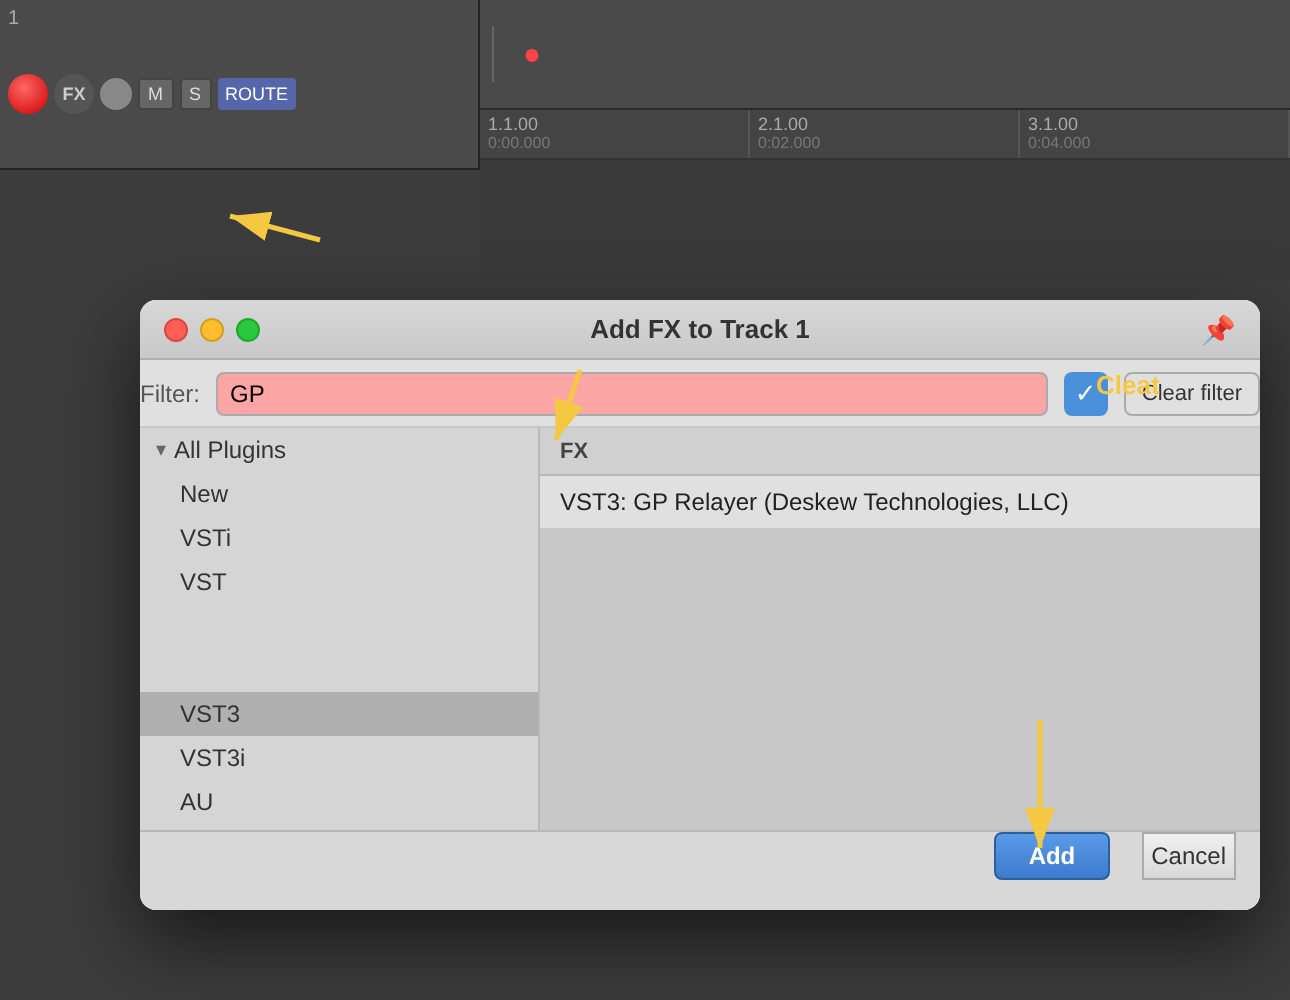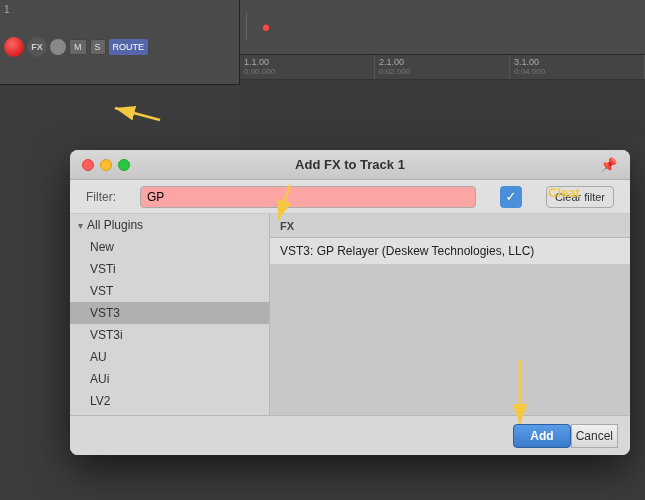--- a/index.html
+++ b/index.html
@@ -202,22 +202,22 @@
       color: #888;
       font-size: 14px;
     }
 
     
     .filter-row {
       height: 34px;
       background: #e0e0e0;
       display: flex;
       align-items: center;
-      padding: 0 16px;
-      gap: 24px;
+      padding: 0 0;
+      gap: 8px;
       border-bottom: 1px solid #c8c8c8;
     }
 
     .filter-label {
       font-size: 12px;
       color: #555;
     }
 
     .filter-input {
       flex: 1;
@@ -270,21 +270,21 @@
 
     .tree-item {
       height: 22px;
       display: flex;
       align-items: center;
       padding: 0 8px;
       font-size: 12px;
       color: #333;
       cursor: pointer;
     }
-    .tree-item.selected { background: #b0b0b0; }
+    .tree-item.selected { background: #b0b0b0; margin-top: 44px; }
     .tree-item .chevron {
       font-size: 10px;
       margin-right: 4px;
       color: #666;
     }
     .tree-item .indent {
       width: 12px;
     }
 
     
@@ -328,24 +328,24 @@
     
     .dialog-footer {
       position: absolute;
       bottom: 0;
       left: 0;
       right: 0;
       height: 40px;
       background: #d8d8d8;
       border-top: 1px solid #b8b8b8;
       display: flex;
-      align-items: center;
+      align-items: flex-start;
       justify-content: flex-end;
       padding: 0 12px;
-      gap: 0;
+      gap: 16px;
     }
 
     .btn-add {
       height: 24px;
       padding: 0 16px;
       background: linear-gradient(to bottom, #5a9be8, #3d7bcc);
       border: 1px solid #2a5fa0;
       border-radius: 4px;
       color: #fff;
       font-size: 12px;

